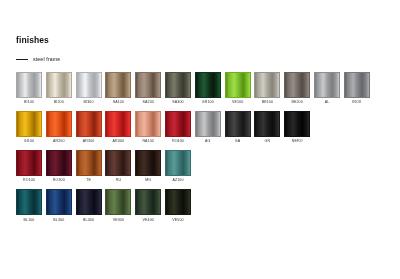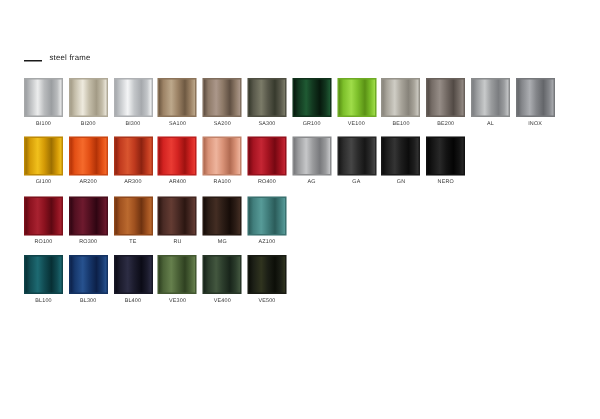--- a/index.html
+++ b/index.html
@@ -88,20 +88,21 @@
     line-height: 1;
     white-space: nowrap;
     text-align: center;
   }
 </style>
 </head>
 <body>
 
 <div class="page">
 
+  <h1 class="page-title">finishes</h1>
 
   <div class="legend">
     <span class="legend-rule"></span>
     <span class="legend-label">steel frame</span>
   </div>
 
   <div class="rows" id="swatch-rows">
       <div class="swatch-row">
         <div class="swatch-cell">
           <div class="swatch-chip" style="background-image: linear-gradient(90deg, rgb(155, 158, 161) 0%, rgb(185, 187, 189) 12%, rgb(236, 237, 237) 34%, rgb(185, 187, 189) 52%, rgb(155, 158, 161) 72%, rgb(185, 187, 189) 88%, rgb(236, 237, 237) 100%); background-color: rgb(185, 187, 189);"></div>

